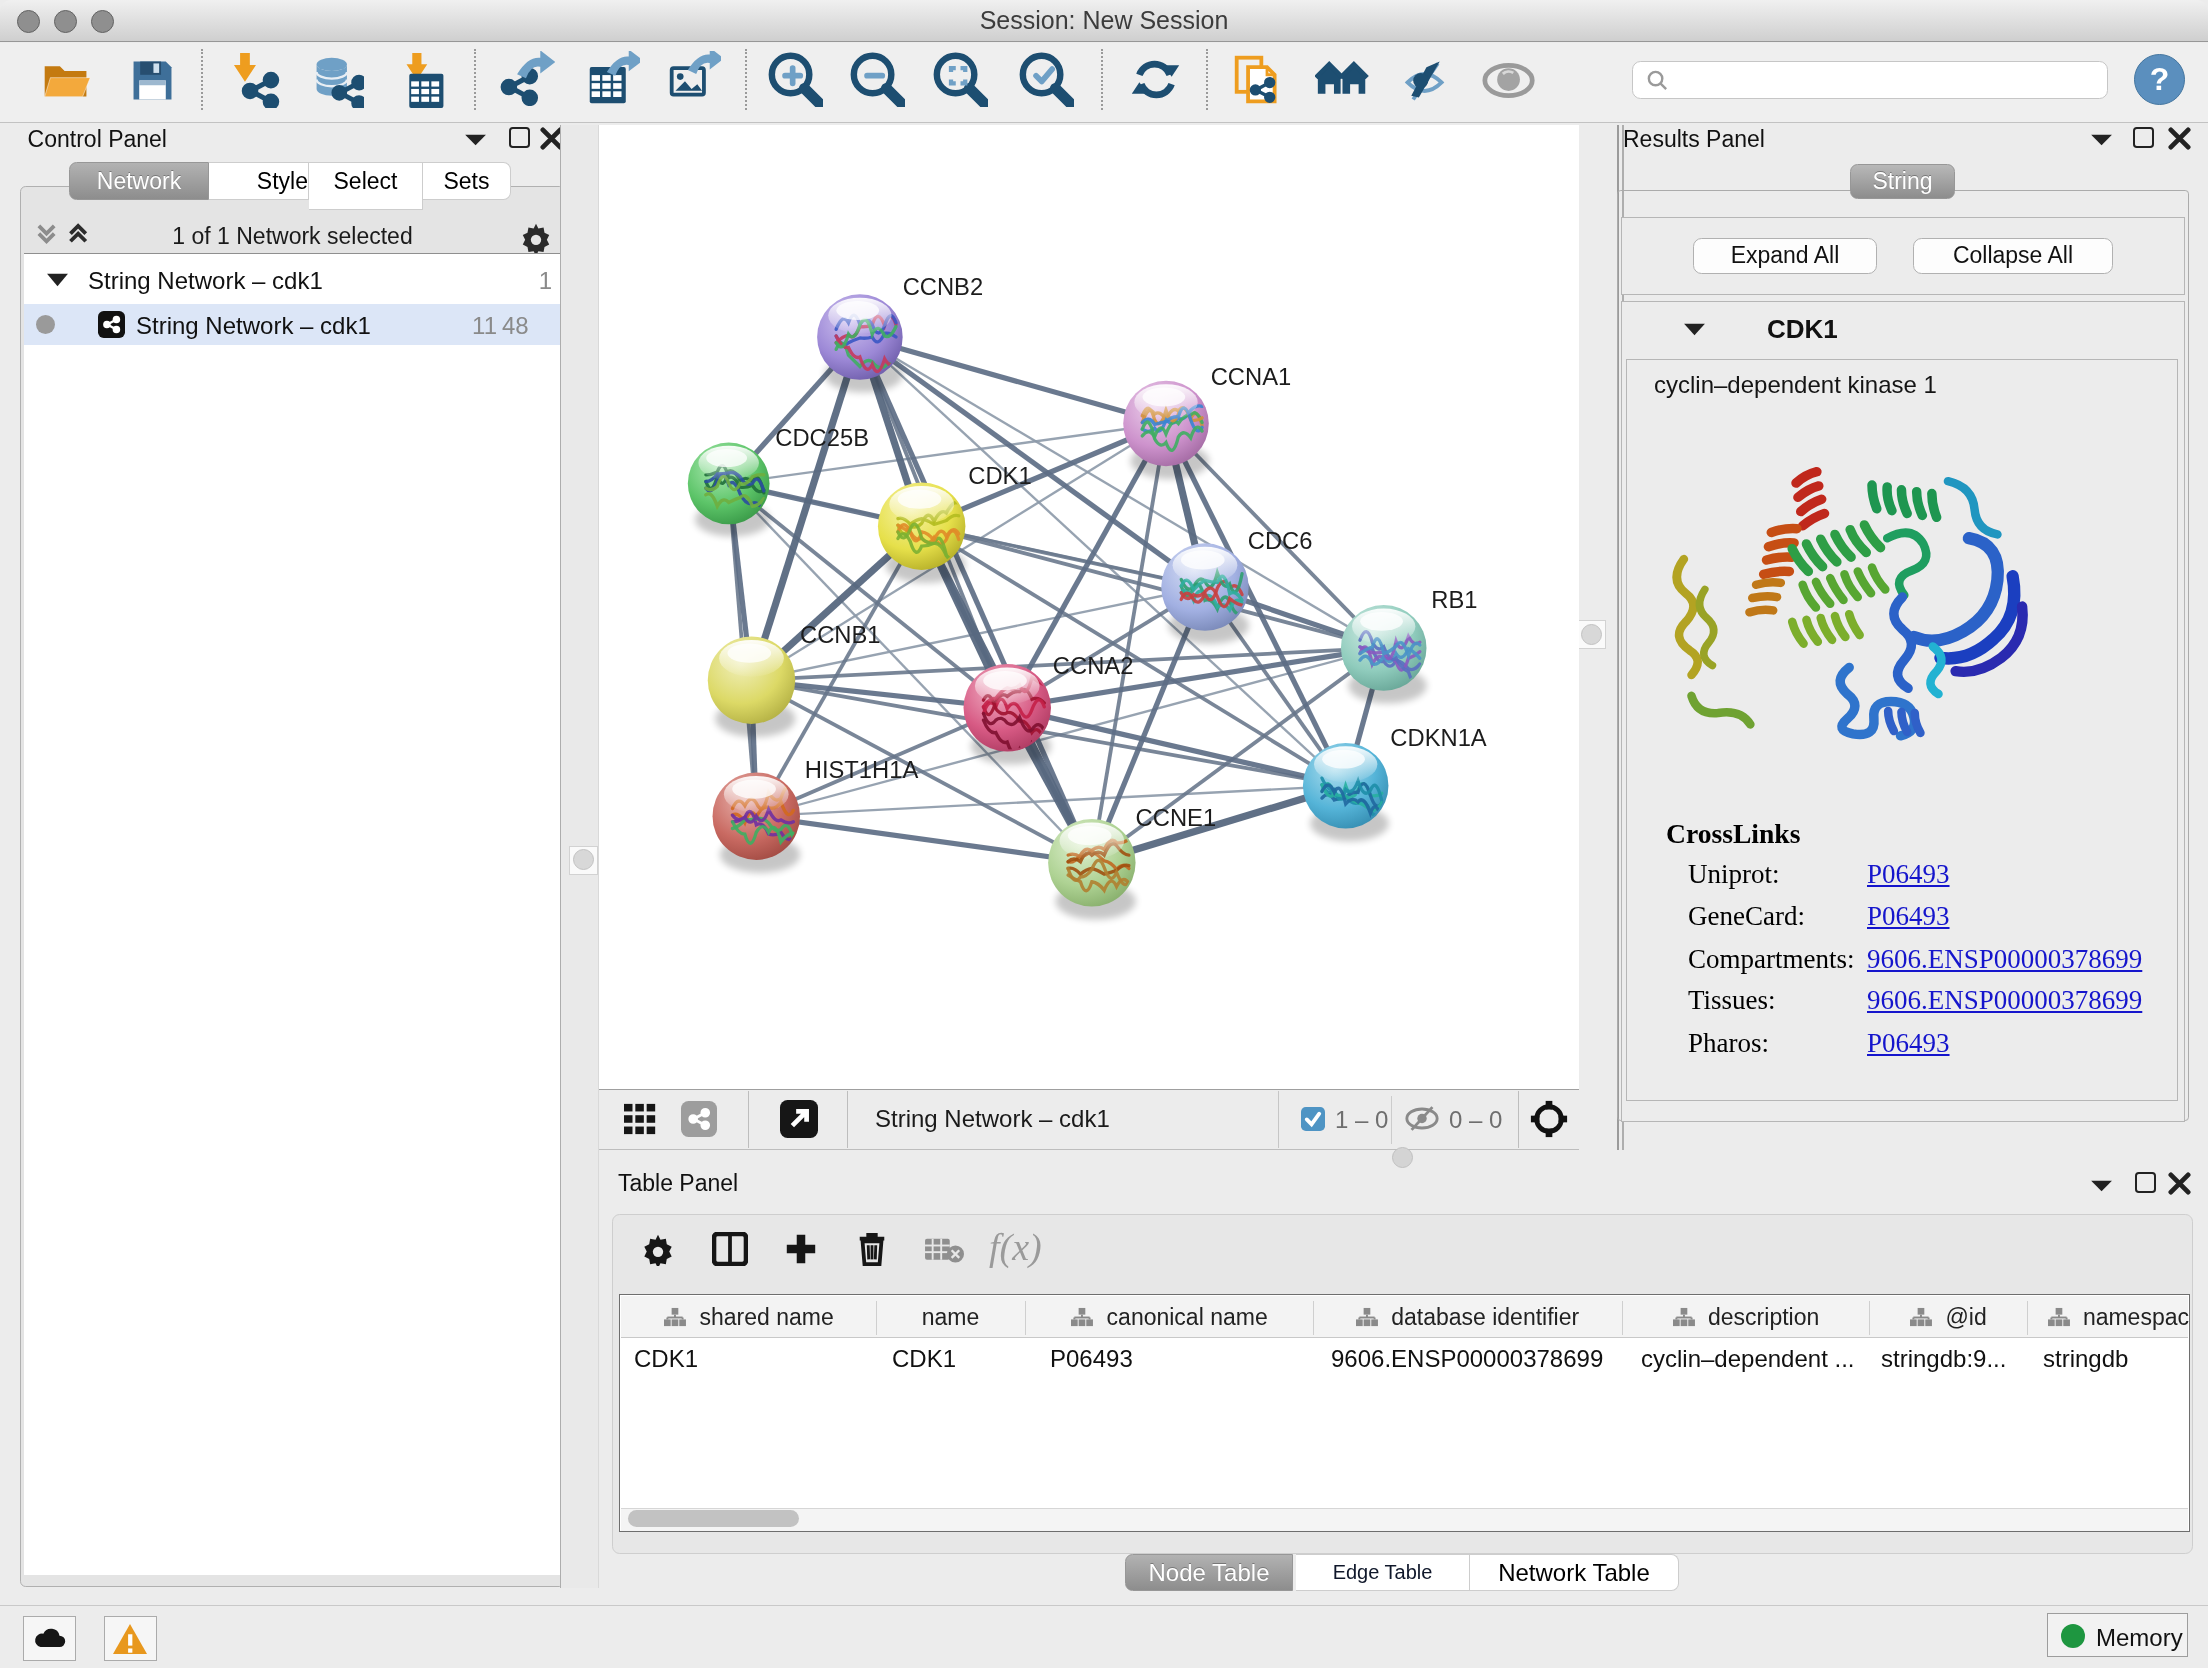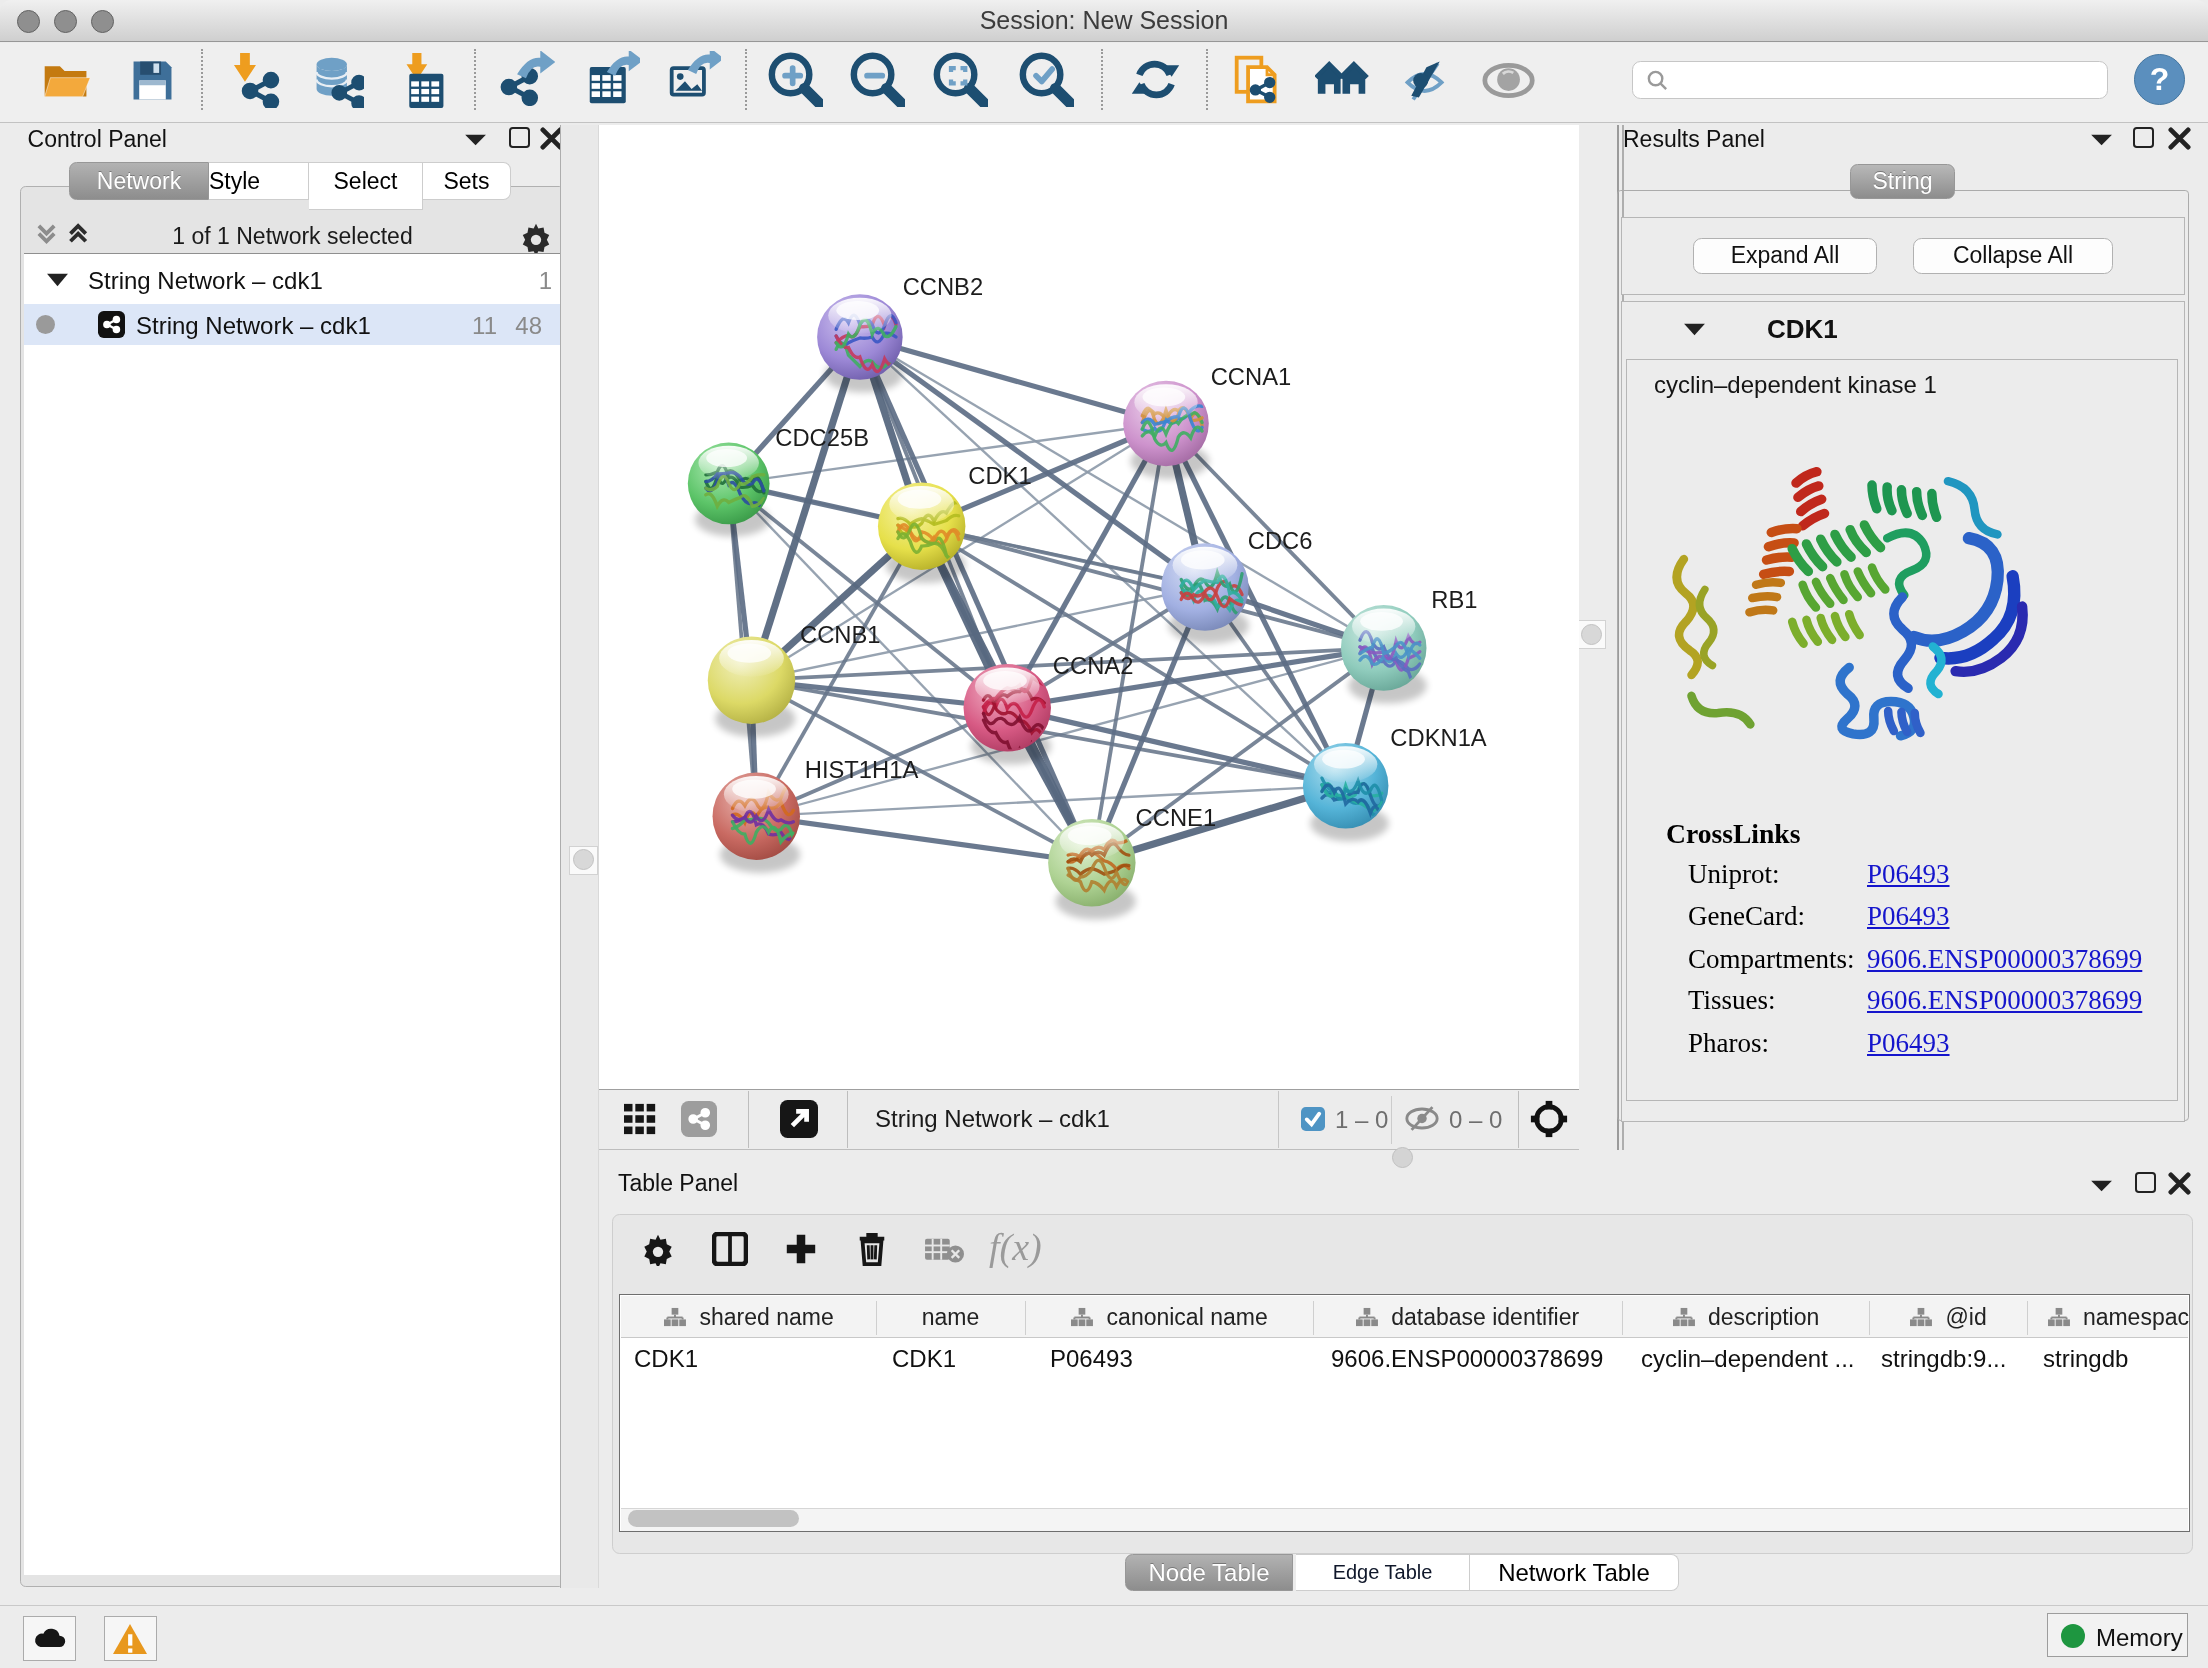--- a/index.html
+++ b/index.html
@@ -183,21 +183,21 @@
 <div class="abs hdr" style="left:27.6px;top:126px">Control Panel</div>
 <svg class="abs" style="left:463px;top:131px" width="27" height="17" viewBox="0 0 28 18">
     <path d="M 2,4 L 24,4 L 13,15 Z" fill="#222"></path>
   </svg>
 <div class="abs" style="left:509px;top:127px;width:21px;height:21px;border:2.9px solid #222;border-radius:3.8px"></div>
 <svg class="abs" style="left:540px;top:127px" width="23" height="23" viewBox="0 0 24 24">
     <path d="M 3,3 L 21,21 M 21,3 L 3,21" stroke="#222" stroke-width="5" stroke-linecap="round"></path>
   </svg>
 
 <div class="abs" style="z-index:5;left:69px;top:162px;width:140px;height:38px;background:linear-gradient(#b2b2b2,#8d8d8d);border:1px solid #979797;border-radius:7.6px 0 0 7.6px;color:#fff;text-align:center;font-size:23px;line-height:36px;text-shadow:0 -1px 0 #777">Network</div>
-<div class="abs" style="z-index:5;left:209px;top:162px;width:100px;height:38px;background:#fff;border:1px solid #cdcdcd;border-left:none;color:#000;text-align:left;font-size:23px;line-height:36px">Style</div>
+<div class="abs" style="z-index:5;left:209px;top:162px;width:100px;height:38px;background:#fff;border:1px solid #cdcdcd;border-left:none;color:#000;text-align:right;font-size:23px;line-height:36px">Style</div>
 <div class="abs" style="z-index:5;left:309px;top:162px;width:114px;height:48px;background:#fff;border:1px solid #cdcdcd;border-left:none;color:#000;text-align:center;font-size:23px;line-height:36px">Select</div>
 <div class="abs" style="z-index:5;left:423px;top:162px;width:88px;height:38px;background:#fff;border:1px solid #cdcdcd;border-left:none;border-radius:0 7.6px 7.6px 0;color:#000;text-align:center;font-size:23px;line-height:36px">Sets</div>
 
 <div class="abs" style="left:20px;top:186px;width:545px;height:1401px;background:#e4e4e4;border:1.9px solid #b0b0b0;border-radius:5.7px"></div>
 <svg class="abs" style="left:36px;top:222px" width="67" height="27" viewBox="0 0 70 28">
 <g fill="none" stroke="#8c8c8c" stroke-width="4">
       <path d="M 3,4 L 11,12 L 19,4"></path>
       <path d="M 3,12 L 11,20 L 19,12"></path>
     </g>
 <g fill="none" stroke="#2c2c2c" stroke-width="4">
@@ -224,21 +224,21 @@
     <g stroke="#fff" stroke-width="2.4" fill="#fff">
       <line x1="9.58" y1="14" x2="19.1" y2="8.9"></line>
       <line x1="9.58" y1="14" x2="19.1" y2="19.1"></line>
       <circle cx="9.239999999999998" cy="14" r="2.72"></circle>
       <circle cx="19.1" cy="8.9" r="2.72"></circle>
       <circle cx="19.1" cy="19.1" r="2.72"></circle>
     </g>
   </svg>
 <div class="abs" style="left:136px;top:312px;font-size:24px;color:#111">String Network – cdk1</div>
 <div class="abs" style="left:457px;top:312px;width:40px;text-align:right;font-size:24px;color:#8a8a8a">11</div>
-<div class="abs" style="left:502px;top:312px;width:40px;text-align:right;font-size:24px;color:#8a8a8a">48</div>
+<div class="abs" style="left:502px;top:312px;width:40px;text-align:left;font-size:24px;color:#8a8a8a">48</div>
 
 <div class="abs" style="left:560px;top:125px;width:39px;height:1463px;background:#e9e9e9;border-left:1.9px solid #adadad;border-right:1px solid #d9d9d9"></div>
 <div class="abs" style="left:569px;top:846px;width:28.5px;height:28.5px;background:#fafafa;border:1px solid #d2d2d2"></div>
 <div class="abs" style="left:573px;top:849px;width:21px;height:21px;border-radius:50%;background:#d8d8d8;border:1px solid #c2c2c2"></div>
 <div class="abs" style="left:1577px;top:620px;width:28.5px;height:28.5px;background:#fafafa;border:1px solid #d2d2d2"></div>
 <div class="abs" style="left:1581px;top:624px;width:21px;height:21px;border-radius:50%;background:#d8d8d8;border:1px solid #c2c2c2"></div>
 
 <svg width="980" height="964" style="position:absolute;left:599px;top:125px;background:#fff" viewBox="0 0 1030 1014">
 <defs>
 <radialGradient id="gb2" cx="0.38" cy="0.3" r="0.85">

